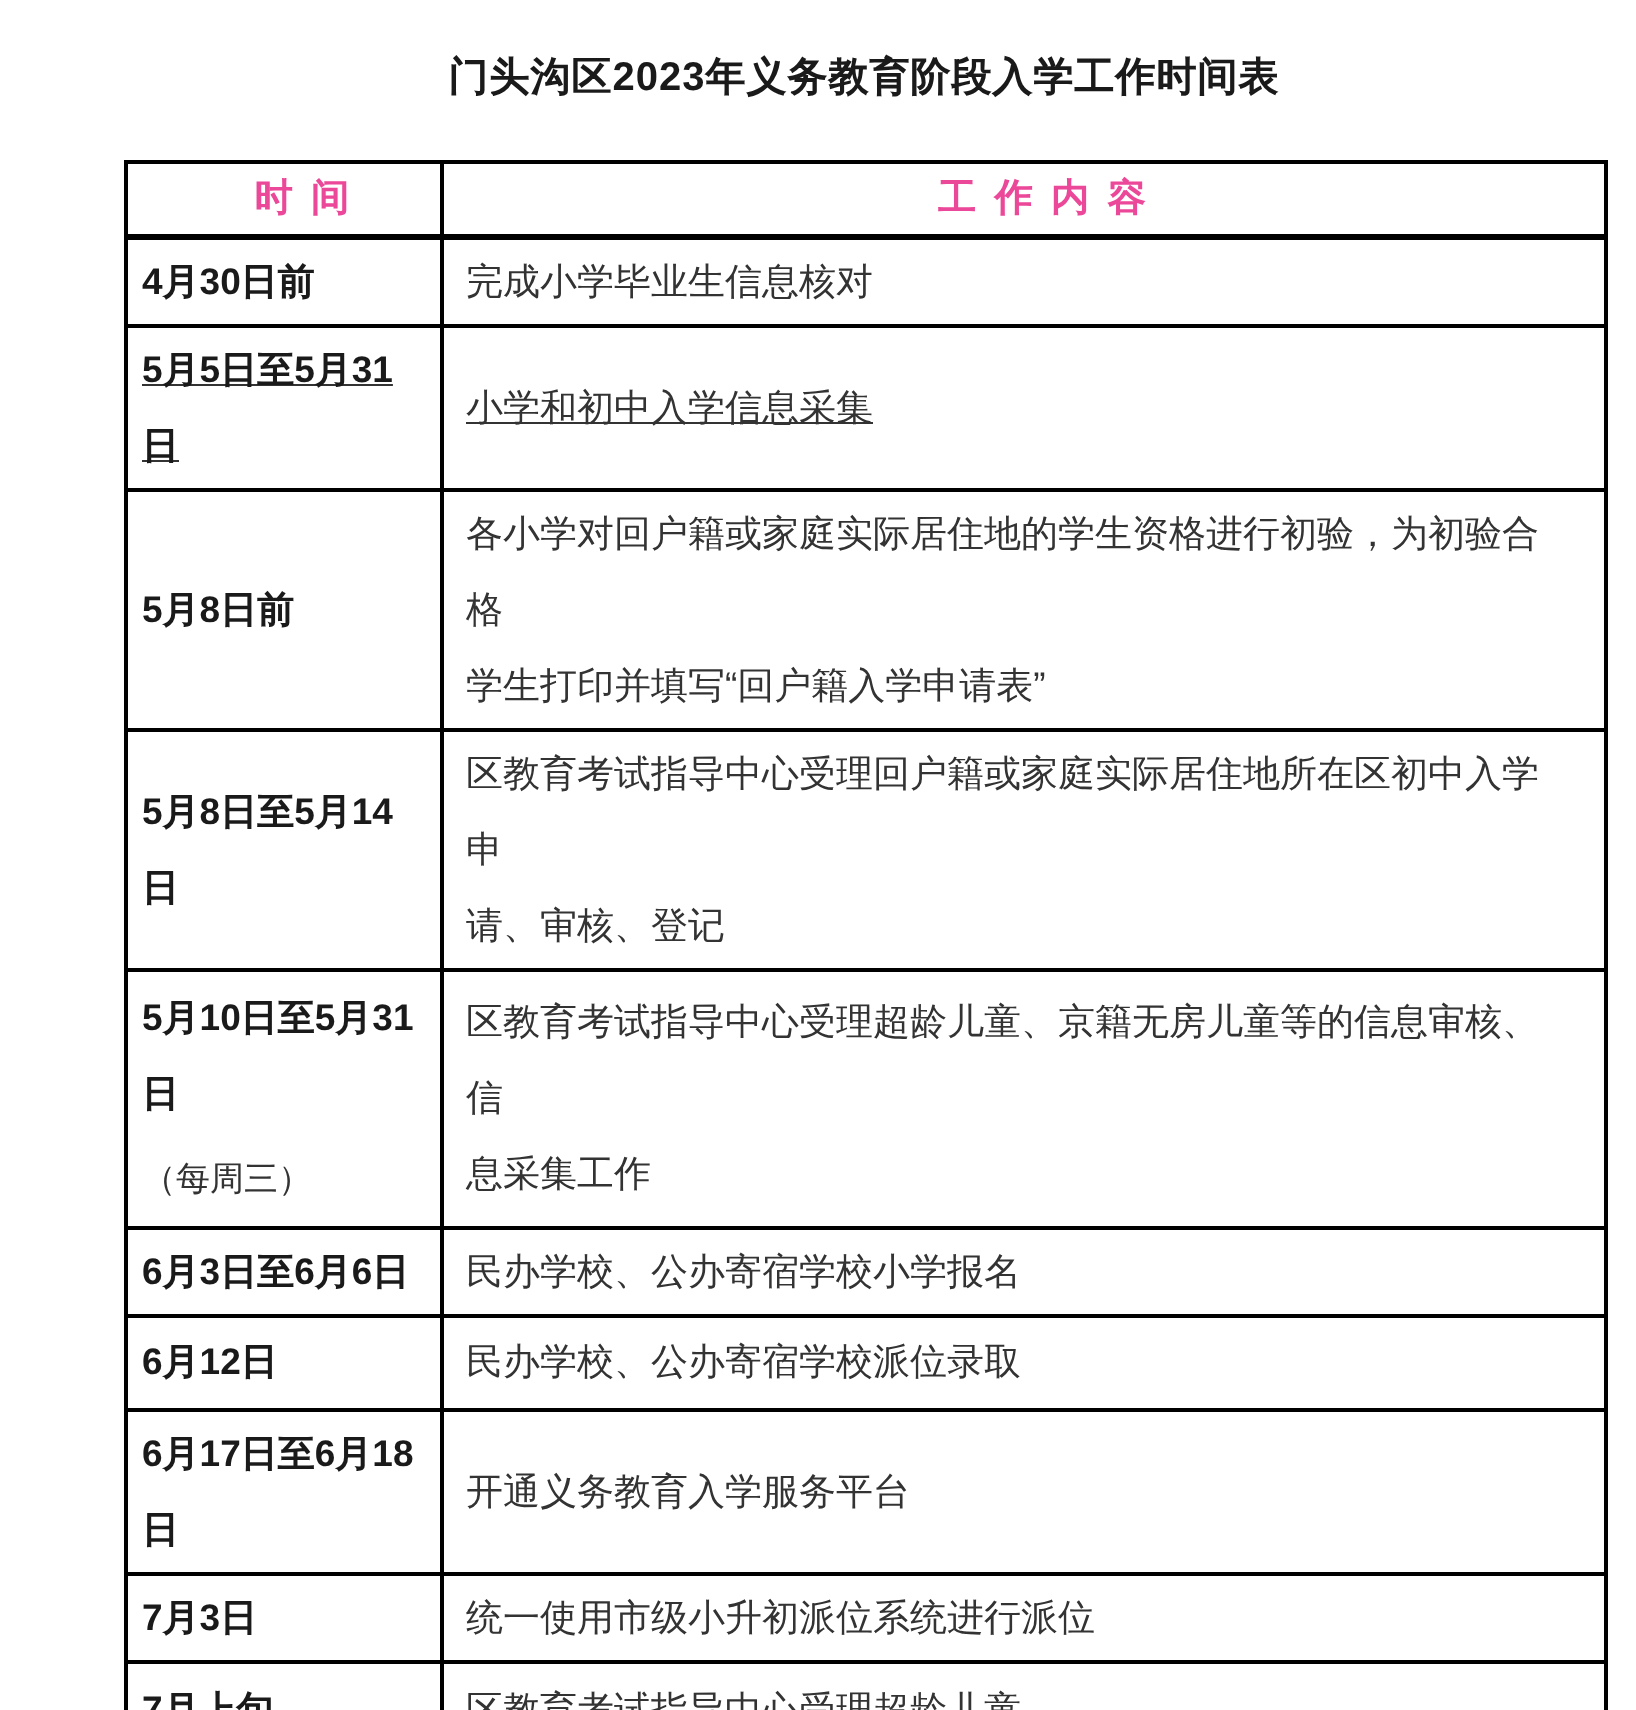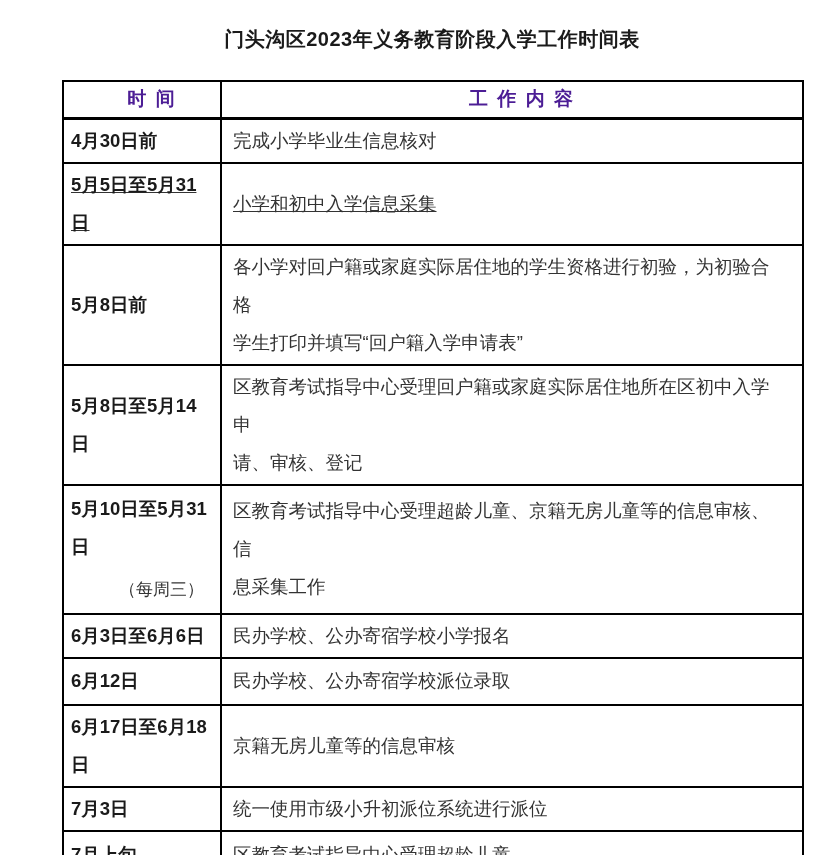--- a/index.html
+++ b/index.html
@@ -29,21 +29,21 @@
     border-collapse: collapse;
     table-layout: fixed;
   }
   table.schedule, table.schedule th, table.schedule td {
     border: 2px solid #000000;
   }
   table.schedule th {
     border-bottom-width: 3px;
     font-size: 19px;
     font-weight: bold;
-    color: #4c1d95;
+    color: #ec4899;
     text-align: center;
     letter-spacing: 2px;
     height: 37px;
     vertical-align: middle;
     padding-left: 20px;
   }
   td.time-cell {
     padding: 2px 4px 2px 7px;
     font-size: 18.5px;
     font-weight: bold;
@@ -63,21 +63,20 @@
     vertical-align: middle;
     word-break: break-all;
   }
   .time-note {
     display: block;
     font-weight: normal;
     font-size: 17px;
     color: #333333;
     line-height: 38px;
     margin-top: 5px;
-    margin-left: 48px;
   }
 </style>
 </head>
 <body>
 
 <h1 class="page-title">门头沟区2023年义务教育阶段入学工作时间表</h1>
 
 <table class="schedule">
   <colgroup>
     <col style="width:158px">
@@ -120,21 +119,21 @@
     <td class="time-cell"><span>6月3日至6月6日</span></td>
     <td class="content-cell"><span>民办学校、公办寄宿学校小学报名</span></td>
   </tr>
       <tr style="height: 47px;">
     <td class="time-cell"><span>6月12日</span></td>
     <td class="content-cell"><span>民办学校、公办寄宿学校派位录取</span></td>
   </tr>
       <tr style="height: 81px;">
     <td class="time-cell"><span>6月17日至6月18
 日</span></td>
-    <td class="content-cell"><span>京籍无房儿童等的信息审核</span></td>
+    <td class="content-cell"><span>开通义务教育入学服务平台</span></td>
   </tr>
       <tr style="height: 44px; margin-left: 44px;">
     <td class="time-cell"><span>7月3日</span></td>
     <td class="content-cell"><span>统一使用市级小升初派位系统进行派位</span></td>
   </tr>
       <tr style="height: 48px; margin-top: 47px;">
     <td class="time-cell"><span>7月上旬</span></td>
     <td class="content-cell"><span>区教育考试指导中心受理超龄儿童</span></td>
   </tr>
     </tbody>

